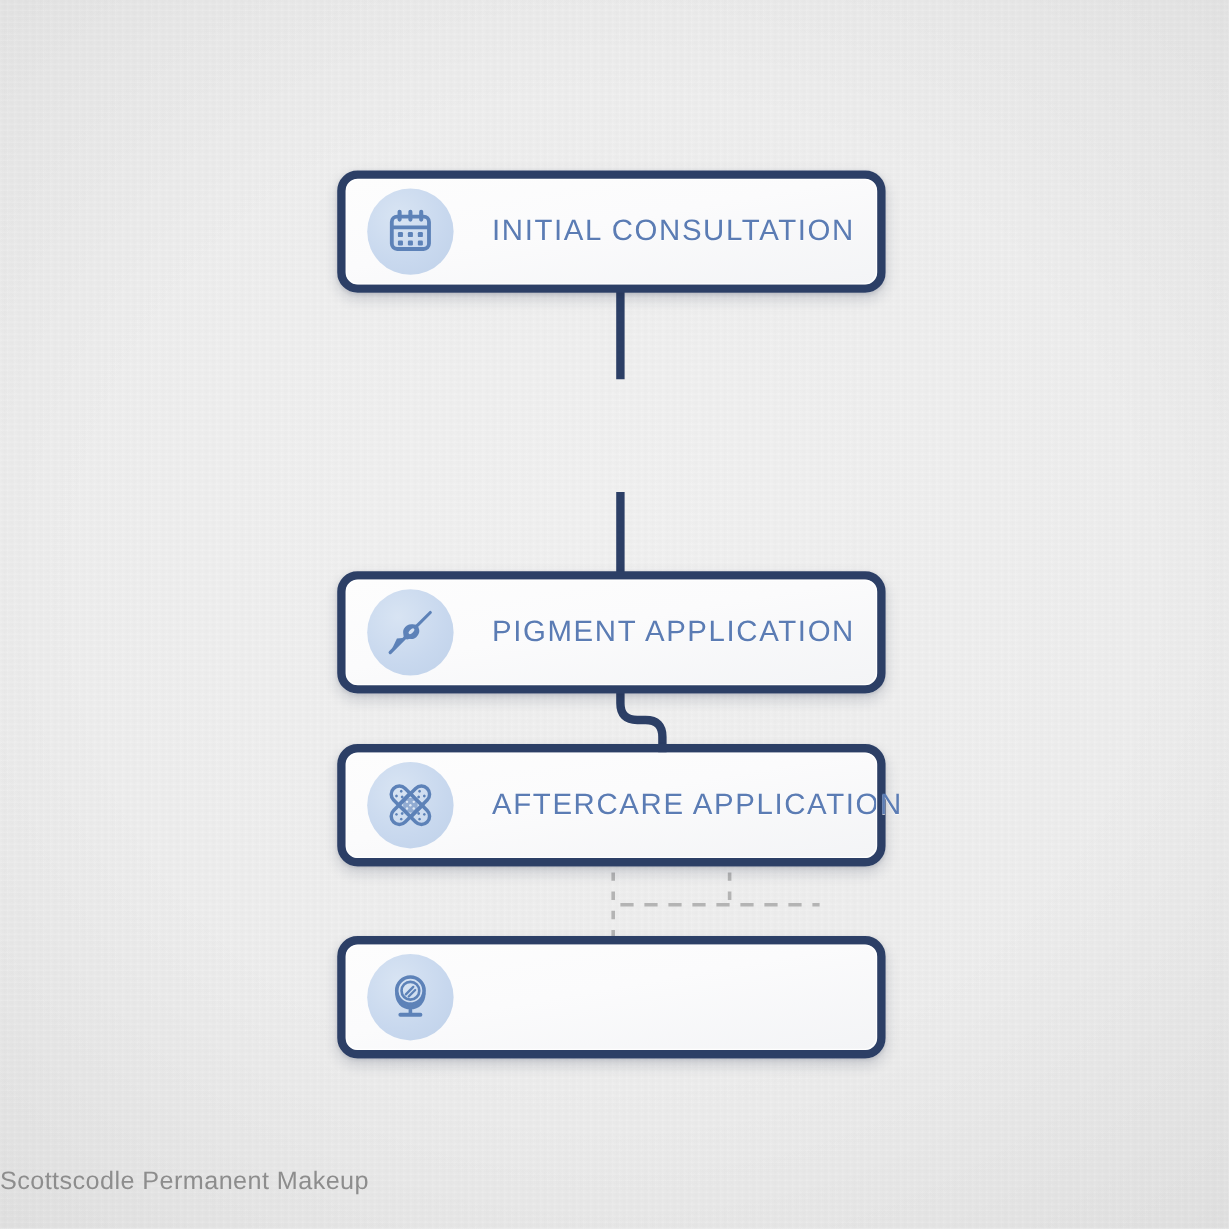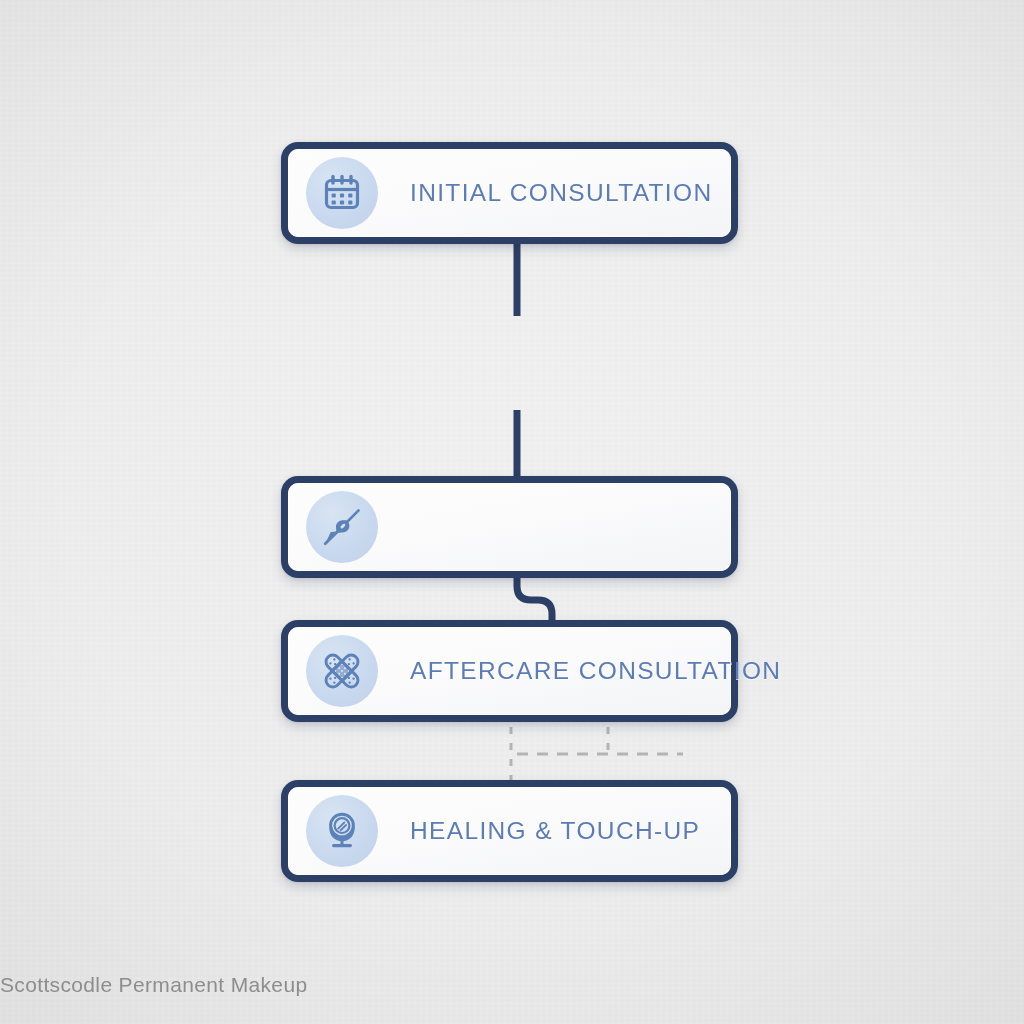--- a/index.html
+++ b/index.html
@@ -163,20 +163,21 @@
       <svg width="44" height="44" viewBox="0 0 44 44" fill="none">
         <path d="M38.6 5.4 L27.0 17.0" stroke="#5d82b8" stroke-width="2.6" stroke-linecap="round"></path>
         <path d="M27.2 16.8 C23.4 13.6 18.4 15.4 16.6 19.0 C14.8 22.6 17.0 25.8 19.4 27.4 L27.2 16.8 Z" fill="#5d82b8"></path>
         <path d="M27.6 16.4 C31.0 20.0 29.2 24.8 25.6 26.8 C22.0 28.8 18.8 26.6 17.2 24.2" fill="#5d82b8"></path>
         <ellipse cx="22.4" cy="21.6" rx="7.6" ry="4.4" transform="rotate(-45 22.4 21.6)" fill="#5d82b8"></ellipse>
         <ellipse cx="22.9" cy="21.1" rx="3.0" ry="1.5" transform="rotate(-45 22.9 21.1)" fill="#d3e0f1"></ellipse>
         <path d="M17.6 26.4 L5.2 38.8" stroke="#5d82b8" stroke-width="2.8" stroke-linecap="round"></path>
         <path d="M17.6 26.4 L5.2 38.8 L10.8 27.0 Z" fill="#5d82b8"></path>
       </svg>
     </span>
+    <span class="label">PIGMENT APPLICATION</span>
   </div>
 
   <div class="card" style="top:620px">
     <span class="card-inner"></span>
     <span class="badge">
       <svg width="46" height="46" viewBox="0 0 46 46" fill="none">
         <g transform="rotate(45 23 23)">
           <rect x="3.2" y="16.2" width="39.6" height="13.6" rx="6.8" stroke="#5d82b8" stroke-width="2.9" fill="none"></rect>
           <rect x="15.6" y="16.2" width="14.8" height="13.6" stroke="#5d82b8" stroke-width="2.4" fill="none"></rect>
           <circle cx="9.4" cy="20.2" r="1.15" fill="#5d82b8"></circle>
@@ -196,36 +197,35 @@
           <circle cx="36.6" cy="25.8" r="1.15" fill="#5d82b8"></circle>
         </g>
         <rect x="17.0" y="17.0" width="12" height="12" rx="1.2" fill="#5d82b8" opacity=".55"></rect>
         <circle cx="20.2" cy="20.2" r="1.0" fill="#dfe9f5"></circle>
         <circle cx="25.8" cy="20.2" r="1.0" fill="#dfe9f5"></circle>
         <circle cx="23.0" cy="23.0" r="1.0" fill="#dfe9f5"></circle>
         <circle cx="20.2" cy="25.8" r="1.0" fill="#dfe9f5"></circle>
         <circle cx="25.8" cy="25.8" r="1.0" fill="#dfe9f5"></circle>
       </svg>
     </span>
-    <span class="label">AFTERCARE CONSULTATION</span>
+    <span class="label">AFTERCARE APPLICATION</span>
   </div>
 
   <div class="card" style="top:780px">
     <span class="card-inner"></span>
     <span class="badge">
       <svg width="46" height="46" viewBox="0 0 46 46" fill="none">
         <circle cx="23" cy="17.6" r="11.4" stroke="#5d82b8" stroke-width="3.0"></circle>
         <circle cx="23" cy="17.6" r="7.4" stroke="#5d82b8" stroke-width="2.2"></circle>
         <path d="M19.2 20.6 L25.4 14.4" stroke="#5d82b8" stroke-width="1.9" stroke-linecap="round"></path>
         <path d="M21.6 22.4 L27.0 17.0" stroke="#5d82b8" stroke-width="1.9" stroke-linecap="round"></path>
         <path d="M11.9 17.6 C11.9 24.2 16.4 29.0 23 29.0 C29.6 29.0 34.1 24.2 34.1 17.6" stroke="#5d82b8" stroke-width="3.0" stroke-linecap="round" fill="none" transform="translate(0,2.6)"></path>
         <path d="M23 29.0 V36.0" stroke="#5d82b8" stroke-width="3.0" stroke-linecap="round"></path>
         <path d="M14.6 37.6 H31.4" stroke="#5d82b8" stroke-width="3.2" stroke-linecap="round"></path>
       </svg>
     </span>
-    <span class="label">HEALING &amp; TOUCH-UP</span>
   </div>
 
 </div>
 
 <div id="vignette"></div>
 
 <div id="footer">Scottscodle Permanent Makeup</div>
 
 </body></html>

